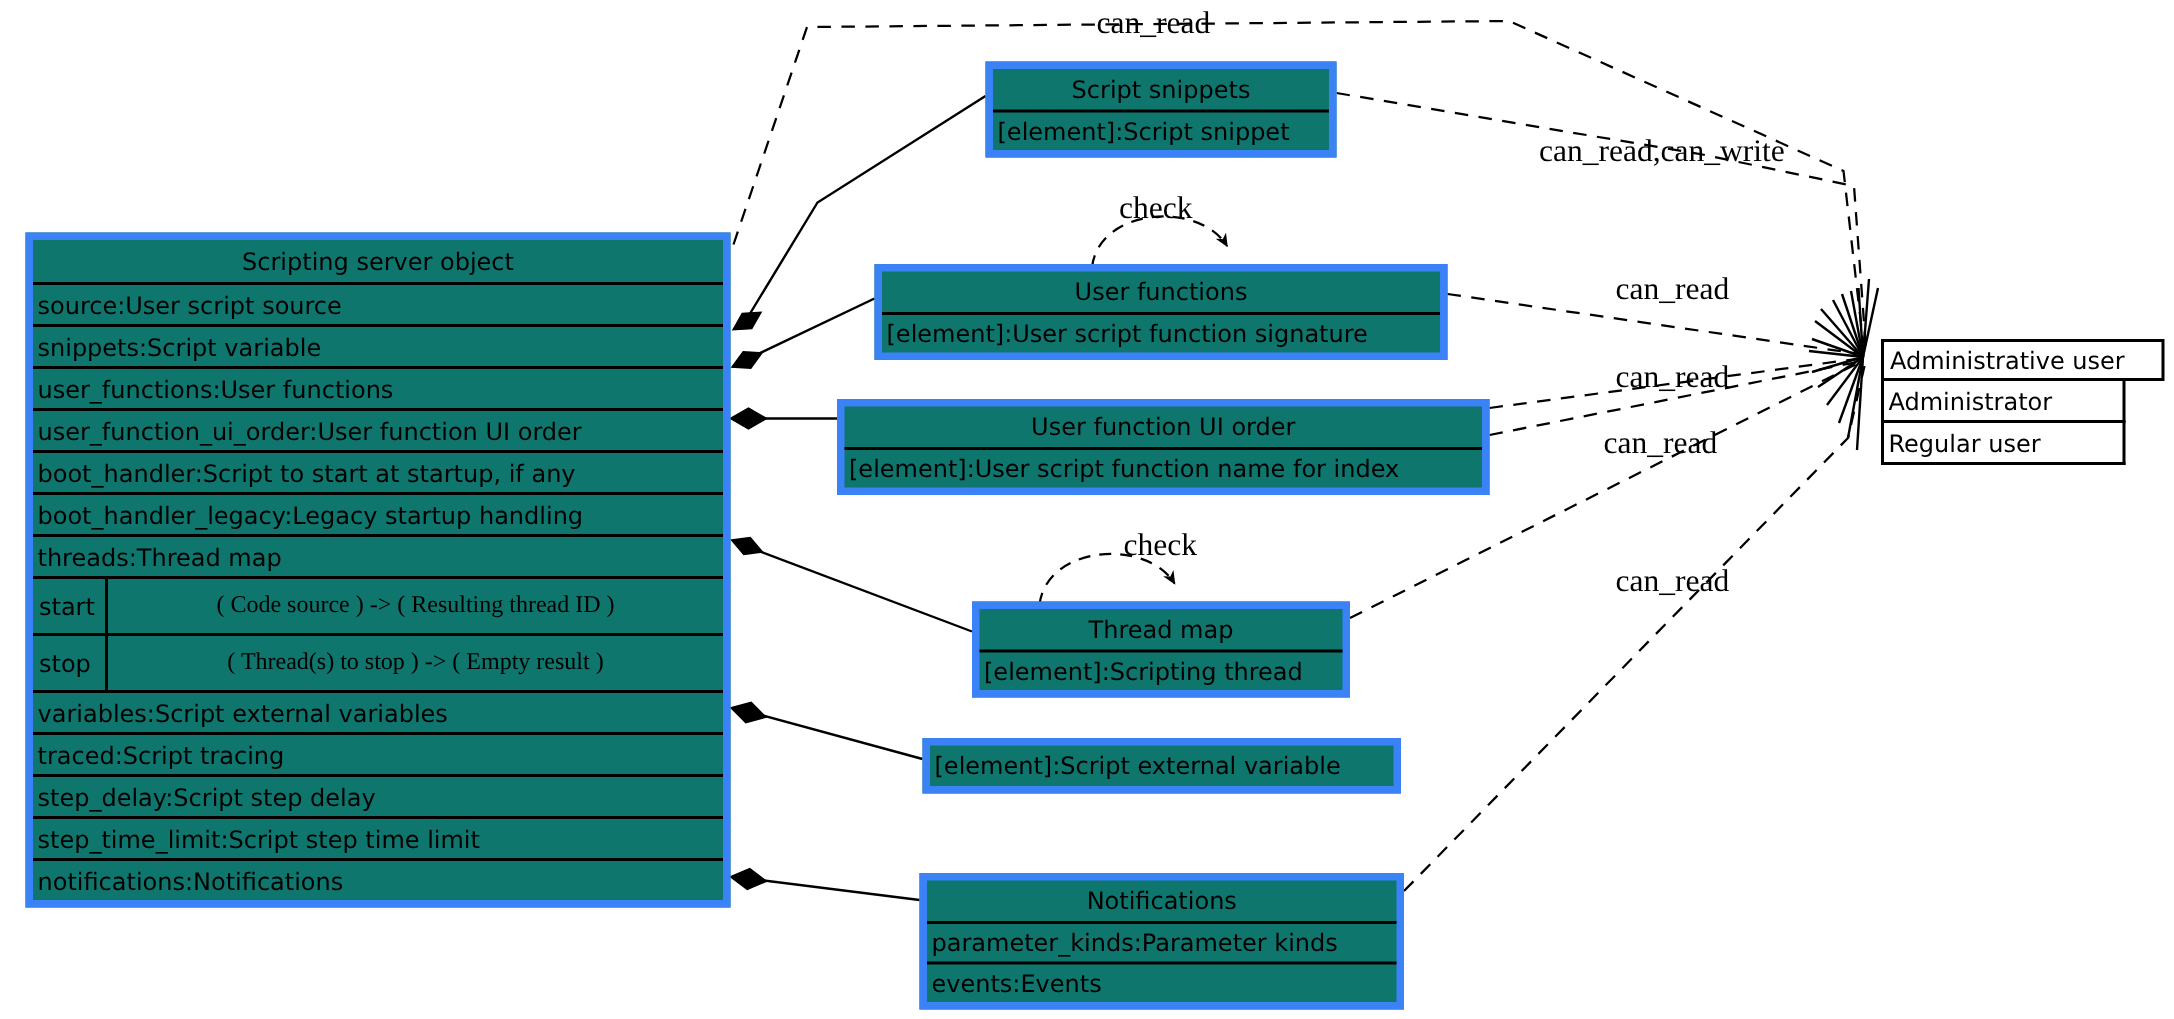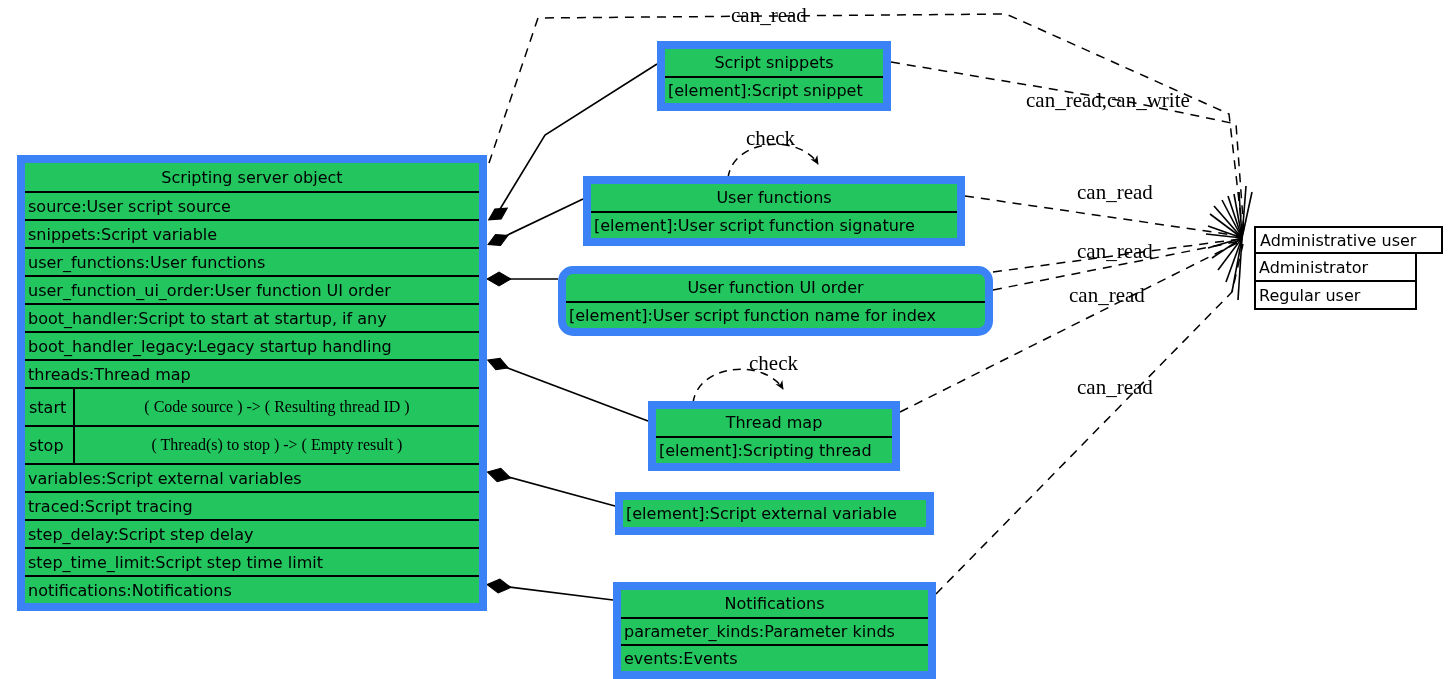--- a/index.html
+++ b/index.html
@@ -1,21 +1,21 @@
 <!DOCTYPE html>
 <html><head>
 <meta charset="utf-8">
 <style>
   html,body{margin:0;padding:0;background:#ffffff;}
   #canvas{position:relative;width:1449px;height:679px;background:#ffffff;
           font-family:"DejaVu Sans",sans-serif;overflow:hidden;}
   svg.edges{position:absolute;left:0;top:0;width:1449px;height:679px;pointer-events:none;}
 
   
-  .uml{position:absolute;border:8px solid #3b82f6;background:#22c55e;box-sizing:border-box;}
+  .uml{position:absolute;border:5px solid #3b82f6;background:#0f766e;box-sizing:border-box;}
   .row{border-top:2px solid #000;box-sizing:border-box;display:flex;align-items:center;
        white-space:nowrap;overflow:hidden;}
   .row:first-child{border-top:none;}
   .title{justify-content:center;font-size:16px;color:#000;}
   .attr{justify-content:flex-start;padding-left:3px;font-size:16px;color:#000;}
   .meth{padding:0;}
   .meth .mname{border-right:2px solid #000;box-sizing:border-box;padding:0 4px;
                display:flex;align-items:center;justify-content:flex-start;font-size:16px;height:100%;}
   .meth .msig{flex:1;display:flex;align-items:center;justify-content:center;font-size:16px;
               padding:0 4px;font-family:Liberation Serif, serif;}
@@ -23,21 +23,21 @@
   
   #mainbox{left:17px;top:155px;width:470px;}
   #mainbox .row{height:28px;}
   #mainbox .row.meth{height:38px;}
   #mainbox .mname{width:50px;}
 
   
   .mid .row{height:27px;}
   #box-snippets{left:657px;top:41px;width:234px;}
   #box-userfunctions{left:583px;top:176px;width:382px;}
-  #box-uiorder{left:558px;top:266px;width:435px;border-radius:15px;}
+  #box-uiorder{left:558px;top:266px;width:435px;}
   #box-threadmap{left:648px;top:401px;width:252px;}
   #box-extvars{left:615px;top:492px;width:319px;}
   #box-notifications{left:613px;top:582px;width:323px;}
 
   
   #box-users{left:1242px;top:226px;width:189px;margin-left:12px;}
   #box-users .row{height:28px;}
   #box-users .row.rwide{width:189px;}
   #box-users .row.rnarrow{width:163px;}
 

